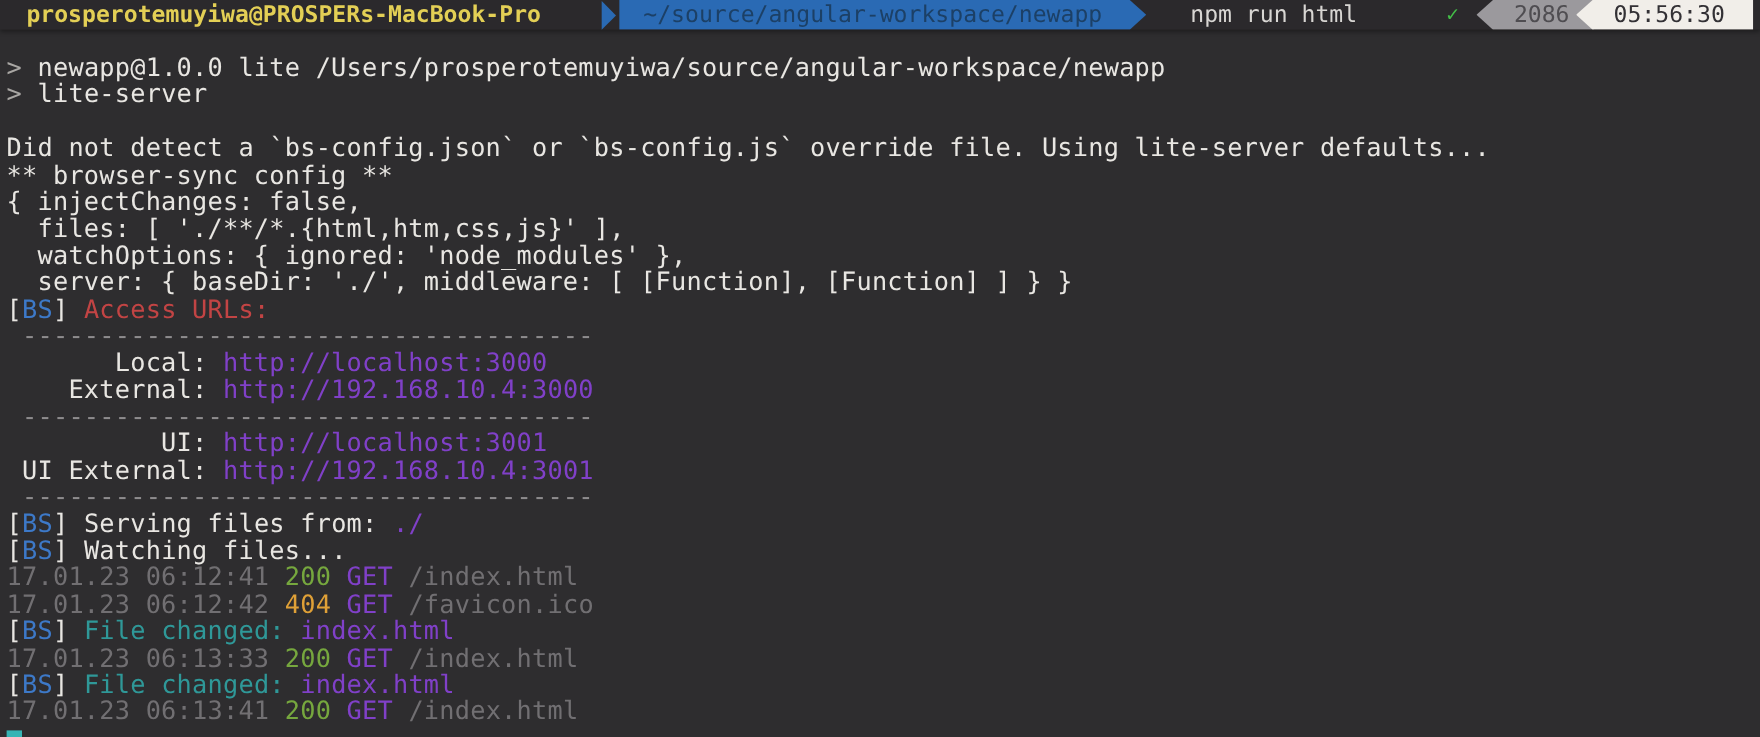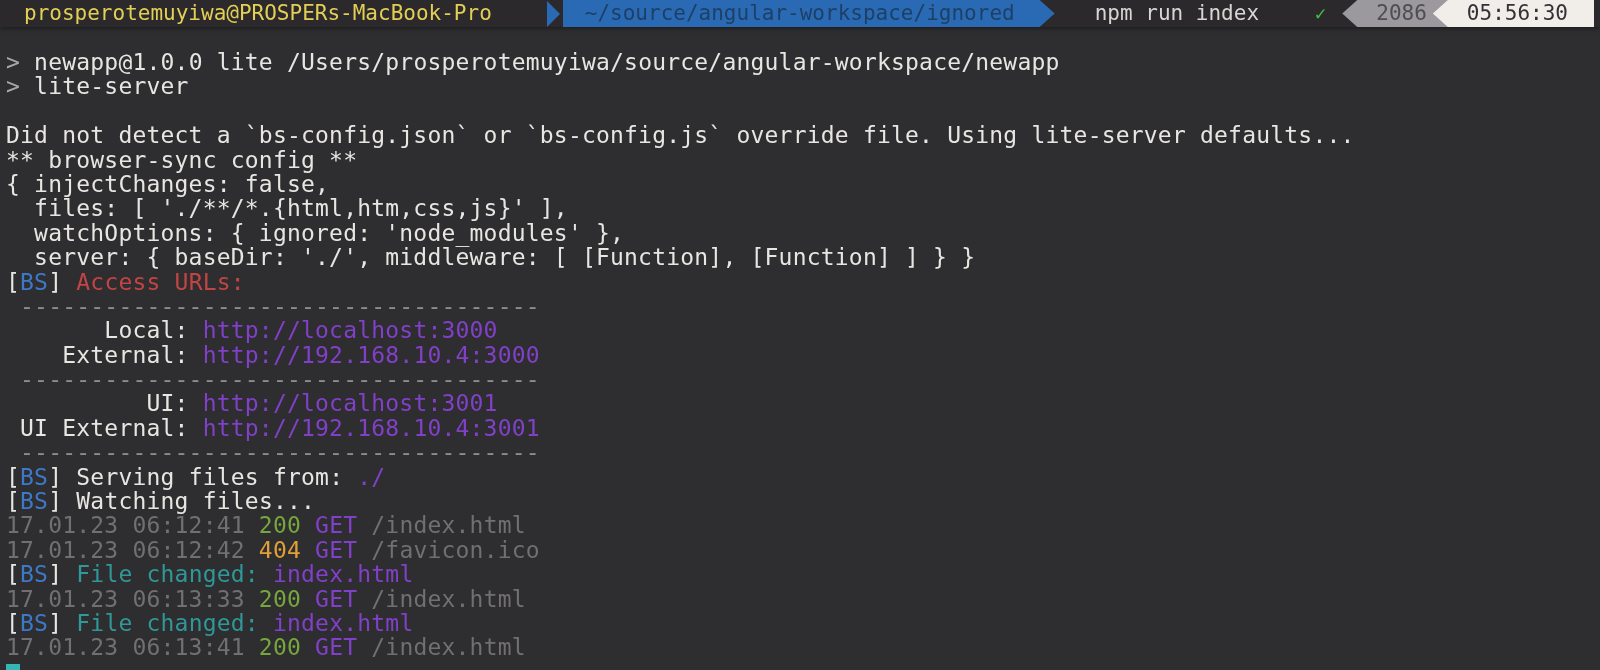--- a/index.html
+++ b/index.html
@@ -11,21 +11,21 @@
   .screen{position:relative;width:1600px;height:670px;font-family:"DejaVu Sans Mono",monospace;}
 
   
   .topbar{
     position:absolute;top:0;left:0;right:0;height:27px;
     background:var(--bar_bg);
     display:flex;align-items:stretch;
     font-size:21px;line-height:27px;white-space:pre;
     box-shadow:0 2px 4px rgba(0,0,0,0.35);
   }
-  .user-host{margin-left:24px;color:var(--bar_yellow);}
+  .user-host{margin-left:24px;color:var(--bar_yellow);font-weight:bold;}
   .seg-arrow-left{
     margin-left:55px;align-self:center;width:0;height:0;
     border-left:13px solid var(--bar_blue_bg);
     border-top:13.5px solid transparent;border-bottom:13.5px solid transparent;
   }
   .path-seg{
     margin-left:3px;background:var(--bar_blue_bg);color:var(--bar_blue_fg);
     padding:0 40px 0 22px;
     clip-path:polygon(0 0, calc(100% - 15px) 0, 100% 50%, calc(100% - 15px) 100%, 0 100%);
   }
@@ -56,22 +56,22 @@
     background:var(--cursor);vertical-align:text-bottom;
   }
 </style>
 </head>
 <body>
 
 <div class="screen">
   <header class="topbar">
     <span class="user-host">prosperotemuyiwa@PROSPERs-MacBook-Pro</span>
     <span class="seg-arrow-left"></span>
-    <span class="path-seg"><span>~/source/angular-workspace/ignored</span></span>
-    <span class="command">npm run index</span>
+    <span class="path-seg"><span>~/source/angular-workspace/newapp</span></span>
+    <span class="command">npm run html</span>
     <span class="spacer"></span>
     <span class="check">✓</span>
     <span class="hist-seg">2086</span>
     <span class="time-seg">05:56:30</span>
   </header>
 
   <main class="output" id="output"><div class="line"><span style="color: rgb(169, 167, 164);">&gt; </span><span style="color: rgb(232, 230, 226);">newapp@1.0.0 lite /Users/prosperotemuyiwa/source/angular-workspace/newapp</span></div><div class="line"><span style="color: rgb(169, 167, 164);">&gt; </span><span style="color: rgb(232, 230, 226);">lite-server</span></div><div class="line"></div><div class="line"><span style="color: rgb(232, 230, 226);">Did not detect a `bs-config.json` or `bs-config.js` override file. Using lite-server defaults...</span></div><div class="line"><span style="color: rgb(232, 230, 226);">** browser-sync config **</span></div><div class="line"><span style="color: rgb(232, 230, 226);">{ injectChanges: false,</span></div><div class="line"><span style="color: rgb(232, 230, 226);">  files: [ './**/*.{html,htm,css,js}' ],</span></div><div class="line"><span style="color: rgb(232, 230, 226);">  watchOptions: { ignored: 'node_modules' },</span></div><div class="line"><span style="color: rgb(232, 230, 226);">  server: { baseDir: './', middleware: [ [Function], [Function] ] } }</span></div><div class="line"><span style="color: rgb(232, 230, 226);">[</span><span style="color: rgb(61, 121, 200);">BS</span><span style="color: rgb(232, 230, 226);">] </span><span style="color: rgb(194, 68, 68);">Access URLs:</span></div><div class="line"><span style="color: rgb(142, 140, 142);"> -------------------------------------</span></div><div class="line"><span style="color: rgb(232, 230, 226);">       Local: </span><span style="color: rgb(128, 64, 200);">http://localhost:3000</span></div><div class="line"><span style="color: rgb(232, 230, 226);">    External: </span><span style="color: rgb(128, 64, 200);">http://192.168.10.4:3000</span></div><div class="line"><span style="color: rgb(142, 140, 142);"> -------------------------------------</span></div><div class="line"><span style="color: rgb(232, 230, 226);">          UI: </span><span style="color: rgb(128, 64, 200);">http://localhost:3001</span></div><div class="line"><span style="color: rgb(232, 230, 226);"> UI External: </span><span style="color: rgb(128, 64, 200);">http://192.168.10.4:3001</span></div><div class="line"><span style="color: rgb(142, 140, 142);"> -------------------------------------</span></div><div class="line"><span style="color: rgb(232, 230, 226);">[</span><span style="color: rgb(61, 121, 200);">BS</span><span style="color: rgb(232, 230, 226);">] </span><span style="color: rgb(232, 230, 226);">Serving files from: </span><span style="color: rgb(128, 64, 200);">./</span></div><div class="line"><span style="color: rgb(232, 230, 226);">[</span><span style="color: rgb(61, 121, 200);">BS</span><span style="color: rgb(232, 230, 226);">] </span><span style="color: rgb(232, 230, 226);">Watching files...</span></div><div class="line"><span style="color: rgb(113, 111, 114);">17.01.23 06:12:41 </span><span style="color: rgb(118, 167, 62);">200</span><span style="color: rgb(113, 111, 114);"> </span><span style="color: rgb(128, 64, 200);">GET</span><span style="color: rgb(113, 111, 114);"> /index.html</span></div><div class="line"><span style="color: rgb(113, 111, 114);">17.01.23 06:12:42 </span><span style="color: rgb(223, 160, 55);">404</span><span style="color: rgb(113, 111, 114);"> </span><span style="color: rgb(128, 64, 200);">GET</span><span style="color: rgb(113, 111, 114);"> /favicon.ico</span></div><div class="line"><span style="color: rgb(232, 230, 226);">[</span><span style="color: rgb(61, 121, 200);">BS</span><span style="color: rgb(232, 230, 226);">] </span><span style="color: rgb(47, 152, 152);">File changed: </span><span style="color: rgb(128, 64, 200);">index.html</span></div><div class="line"><span style="color: rgb(113, 111, 114);">17.01.23 06:13:33 </span><span style="color: rgb(118, 167, 62);">200</span><span style="color: rgb(113, 111, 114);"> </span><span style="color: rgb(128, 64, 200);">GET</span><span style="color: rgb(113, 111, 114);"> /index.html</span></div><div class="line"><span style="color: rgb(232, 230, 226);">[</span><span style="color: rgb(61, 121, 200);">BS</span><span style="color: rgb(232, 230, 226);">] </span><span style="color: rgb(47, 152, 152);">File changed: </span><span style="color: rgb(128, 64, 200);">index.html</span></div><div class="line"><span style="color: rgb(113, 111, 114);">17.01.23 06:13:41 </span><span style="color: rgb(118, 167, 62);">200</span><span style="color: rgb(113, 111, 114);"> </span><span style="color: rgb(128, 64, 200);">GET</span><span style="color: rgb(113, 111, 114);"> /index.html</span></div><div class="line"><span class="cursor-block"></span></div></main>
 </div>
 
 </body></html>

